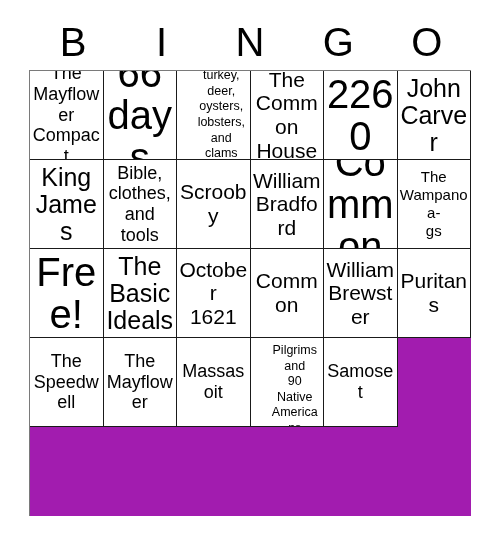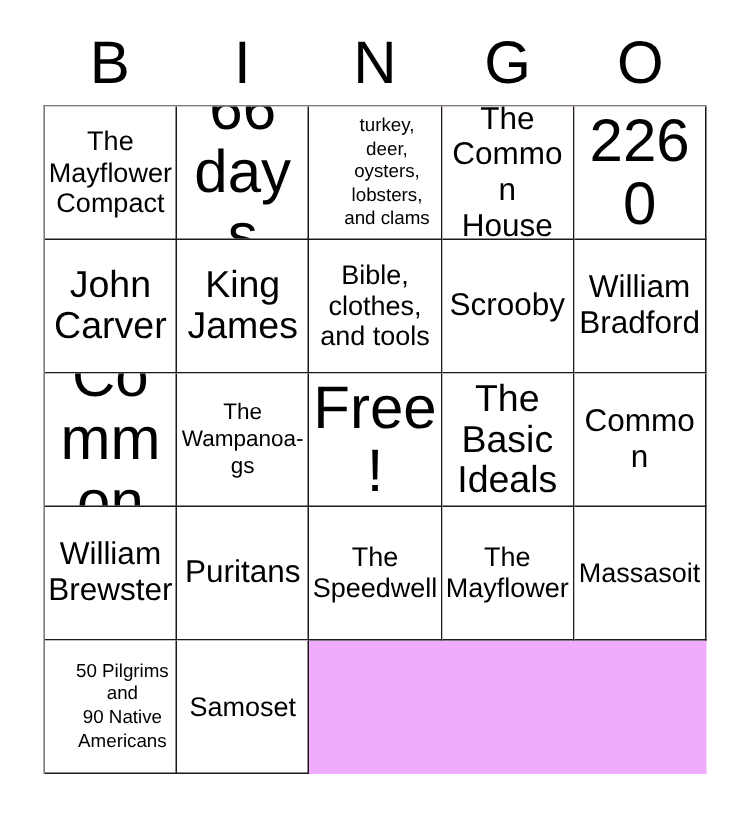--- a/index.html
+++ b/index.html
@@ -44,26 +44,26 @@
   }
 
   
   #bingo-grid {
     position: absolute;
     left: 29px;
     top: 70px;
     width: 442px;
     height: 446px;
     display: grid;
-    grid-template-columns: repeat(5, 1fr);
+    grid-template-columns: repeat(6, 1fr);
     grid-template-rows: repeat(5, 1fr);
     border-top: 1px solid #7a7a7a;
     border-left: 1px solid #7a7a7a;
     box-sizing: border-box;
-    background: #f0abfc;
+    background: #a21caf;
   }
 
   .cell {
     border-right: 1px solid #1a1a1a;
     border-bottom: 1px solid #1a1a1a;
     box-sizing: border-box;
     display: flex;
     align-items: center;
     justify-content: center;
     text-align: center;
@@ -164,20 +164,24 @@
       </div>
       <div class="cell fs-xxl">
         <span class="cell-text">Free!</span>
       </div>
       <div class="cell fs-xl">
         <span class="cell-text">The
 Basic
 Ideals</span>
       </div>
       <div class="cell fs-lg">
+        <span class="cell-text">October
+1621</span>
+      </div>
+      <div class="cell fs-lg">
         <span class="cell-text">Common</span>
       </div>
       <div class="cell fs-lg">
         <span class="cell-text">William
 Brewster</span>
       </div>
       <div class="cell fs-lg">
         <span class="cell-text">Puritans</span>
       </div>
       <div class="cell fs-md">

